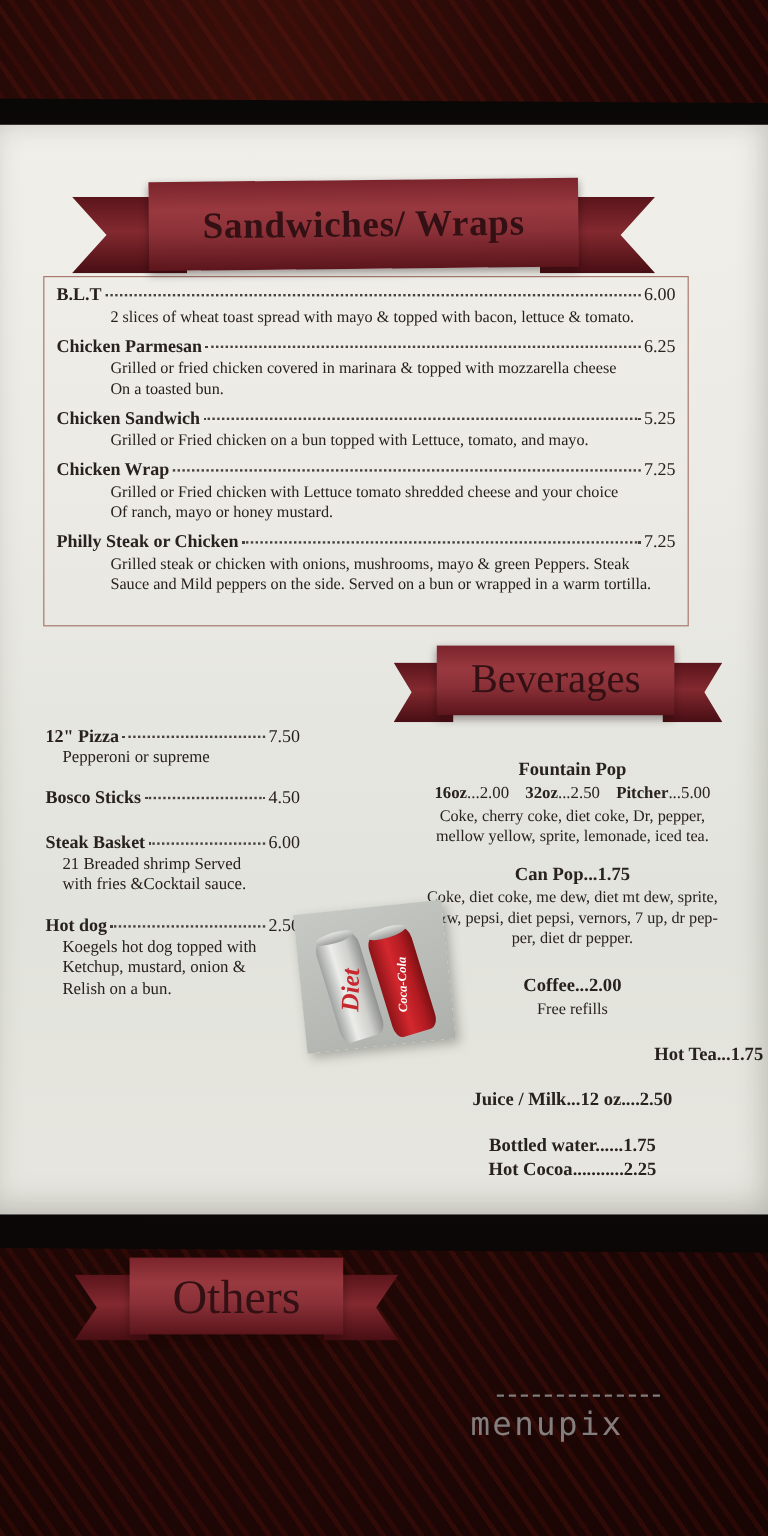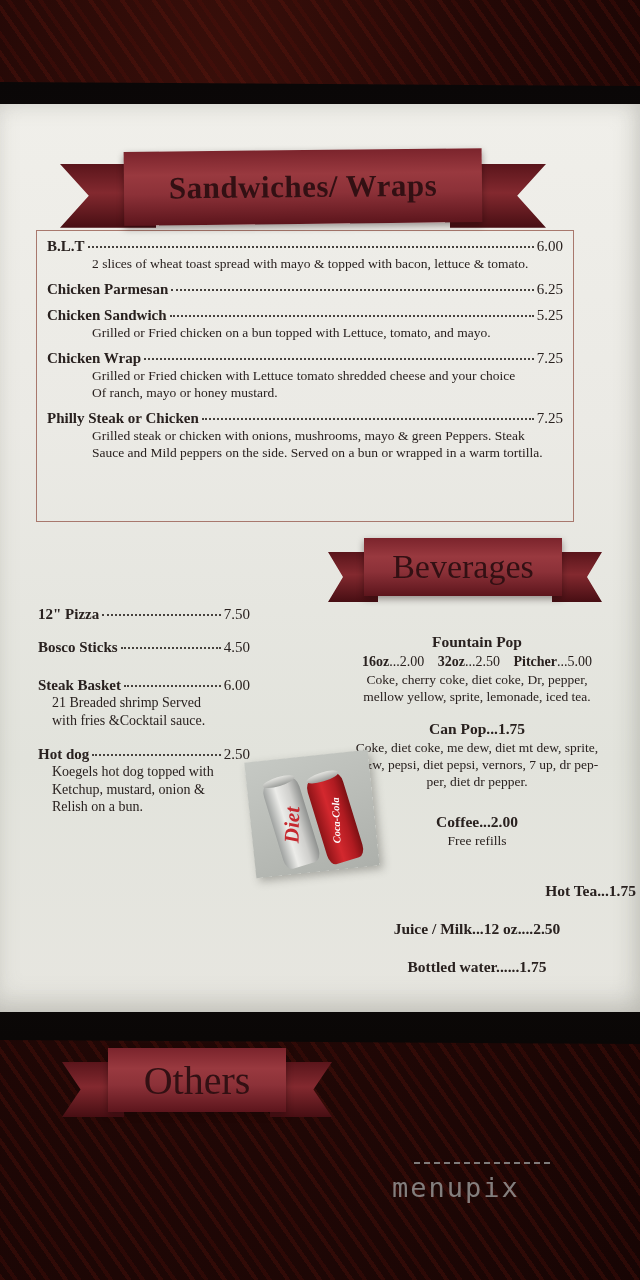--- a/index.html
+++ b/index.html
@@ -76,21 +76,21 @@
   .bev-col { position:absolute; left:318px; top:632px; width:318px; text-align:center; color:#29211f; }
   .bev-title { font-weight:bold; font-size:15.5px; line-height:20px; }
   .bev-desc  { font-size:13.5px; line-height:17px; white-space:pre-line; }
   .bev-desc:empty { display:none; }
   .bev-sizes { font-size:14px; line-height:19px; }
   .bev-sizes .sz { margin:0 5px; }
   .bev-sizes .sz-label { font-weight:bold; }
   .bev-fountain { margin-bottom:14px; }
   .bev-item:nth-of-type(1) { margin-bottom:16px; }
   .bev-item:nth-of-type(2) { margin-bottom:22px; }
-  .bev-item:nth-of-type(3) { margin-bottom:32px; }
+  .bev-item:nth-of-type(3) { margin-bottom:20px; }
   .bev-item:nth-of-type(4) { margin-bottom:18px;text-align:right; }
   .bev-item:nth-of-type(5) { margin-bottom:18px; }
 
   
   .cans-photo {
     position:absolute; left:250px; top:756px; width:124px; height:116px;
     background:linear-gradient(160deg,#c6c9c4,#adb0ab);
     transform:rotate(-6deg);
     box-shadow:3px 4px 9px rgba(60,60,55,0.35);
     display:flex; align-items:flex-end; justify-content:center; gap:7px;
@@ -139,20 +139,22 @@
         <span class="item-price">6.00</span>
       </div>
       <div class="item-desc">2 slices of wheat toast spread with mayo &amp; topped with bacon, lettuce &amp; tomato.</div>
     </div>
     <div class="menu-item">
       <div class="item-row">
         <span class="item-name">Chicken Parmesan</span>
         <span class="dots"></span>
         <span class="item-price">6.25</span>
       </div>
+      <div class="item-desc">Grilled or fried chicken covered in marinara &amp; topped with mozzarella cheese
+On a toasted bun.</div>
     </div>
     <div class="menu-item">
       <div class="item-row">
         <span class="item-name">Chicken Sandwich</span>
         <span class="dots"></span>
         <span class="item-price">5.25</span>
       </div>
       <div class="item-desc">Grilled or Fried chicken on a bun topped with Lettuce, tomato, and mayo.</div>
     </div>
     <div class="menu-item">
@@ -181,20 +183,21 @@
       <div class="tail right"></div>
       <div class="band">Others</div>
     </div>
     <div class="others-items">
       <div class="menu-item oi-pizza">
         <div class="item-row">
           <span class="item-name">12" Pizza</span>
           <span class="dots"></span>
           <span class="item-price">7.50</span>
         </div>
+        <div class="item-desc">Pepperoni or supreme</div>
       </div>
       <div class="menu-item oi-bosco">
         <div class="item-row">
           <span class="item-name">Bosco Sticks</span>
           <span class="dots"></span>
           <span class="item-price">4.50</span>
         </div>
       </div>
       <div class="menu-item oi-shrimp">
         <div class="item-row">
@@ -249,20 +252,24 @@
       <div class="bev-title">Hot Tea...1.75</div>
 
     </div>
     <div class="bev-item">
       <div class="bev-title">Juice / Milk...12 oz....2.50</div>
     </div>
     <div class="bev-item">
       <div class="bev-title">Bottled water......1.75</div>
 
     </div>
+    <div class="bev-item">
+      <div class="bev-title">Hot Cocoa...........2.25</div>
+
+    </div>
   </div>
 
   <div class="cans-photo">
     <div class="can can-diet">
       <span class="can-text">Diet</span>
     </div>
     <div class="can can-coke">
       <span class="can-text">Coca-Cola</span>
     </div>
   </div>

